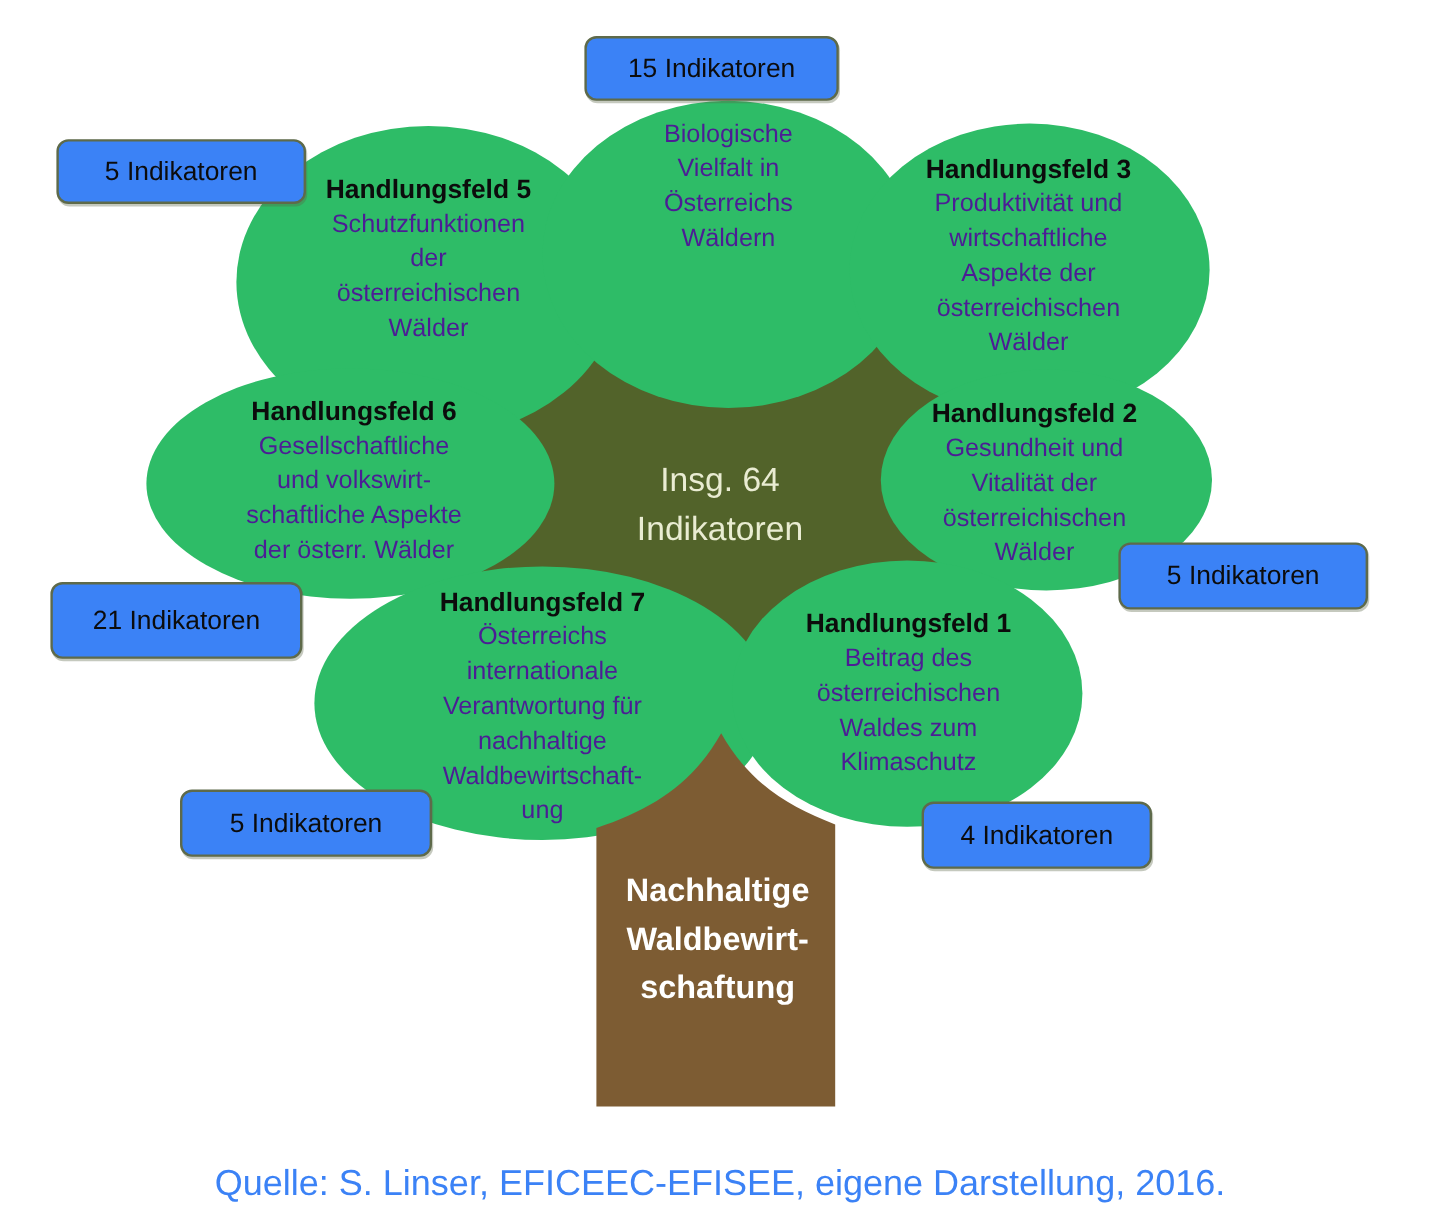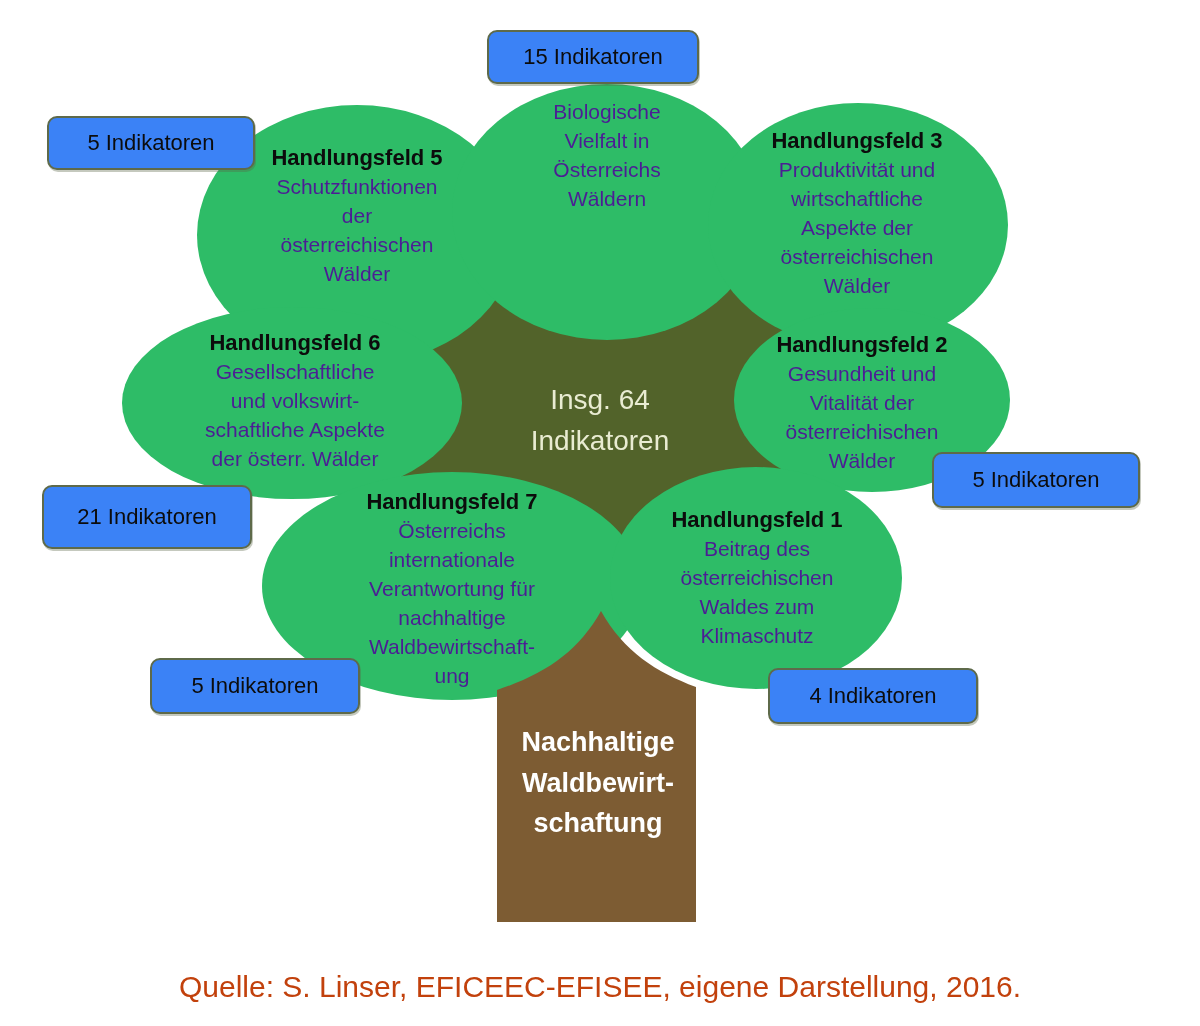--- a/index.html
+++ b/index.html
@@ -61,40 +61,40 @@
     font-weight: bold;
     line-height: 1.5;
     color: #ffffff;
     white-space: pre-line;
   }
   .caption {
     position: absolute;
     left: 0; top: 970px; width: 1200px;
     text-align: center;
     font-size: 30px;
-    color: #c2410c;
+    color: #3b82f6;
   }
 
   
   .hf1 { left: 617px; top: 505px; width: 280px; }
   .hf2 { left: 722px; top: 330px; width: 280px; }
   .hf3 { left: 722px; top: 126px; width: 270px; text-align: center; }
   .hf4 { left: 477px; top:  98px; width: 260px; }
   .hf5 { left: 227px; top: 143px; width: 260px; }
   .hf6 { left: 145px; top: 328px; width: 300px; }
   .hf7 { left: 307px; top: 487px; width: 290px; }
 
   
   .badge-hf4 { left: 487px; top:  30px; width: 212px; height: 54px; }
   .badge-hf5 { left:  47px; top: 116px; width: 208px; height: 54px; }
   .badge-hf3 { left: 963px; top: 180px; width: 206px; height: 56px; }
   .badge-hf2 { left: 932px; top: 452px; width: 208px; height: 56px; }
   .badge-hf6 { left:  14px; top: 485px; width: 210px; height: 64px; margin-left: 28px; }
   .badge-hf7 { left: 150px; top: 658px; width: 210px; height: 56px; }
-  .badge-hf1 { left: 768px; top: 668px; width: 210px; height: 56px; }
+  .badge-hf1 { left: 768px; top: 668px; width: 192px; height: 56px; }
 </style>
 </head>
 <body>
 
 <div id="stage">
 
   <svg id="tree-svg" width="1200" height="1026" viewBox="0 0 1200 1026">
 
     <circle cx="600" cy="395" r="215" fill="#52632a"></circle>
 

